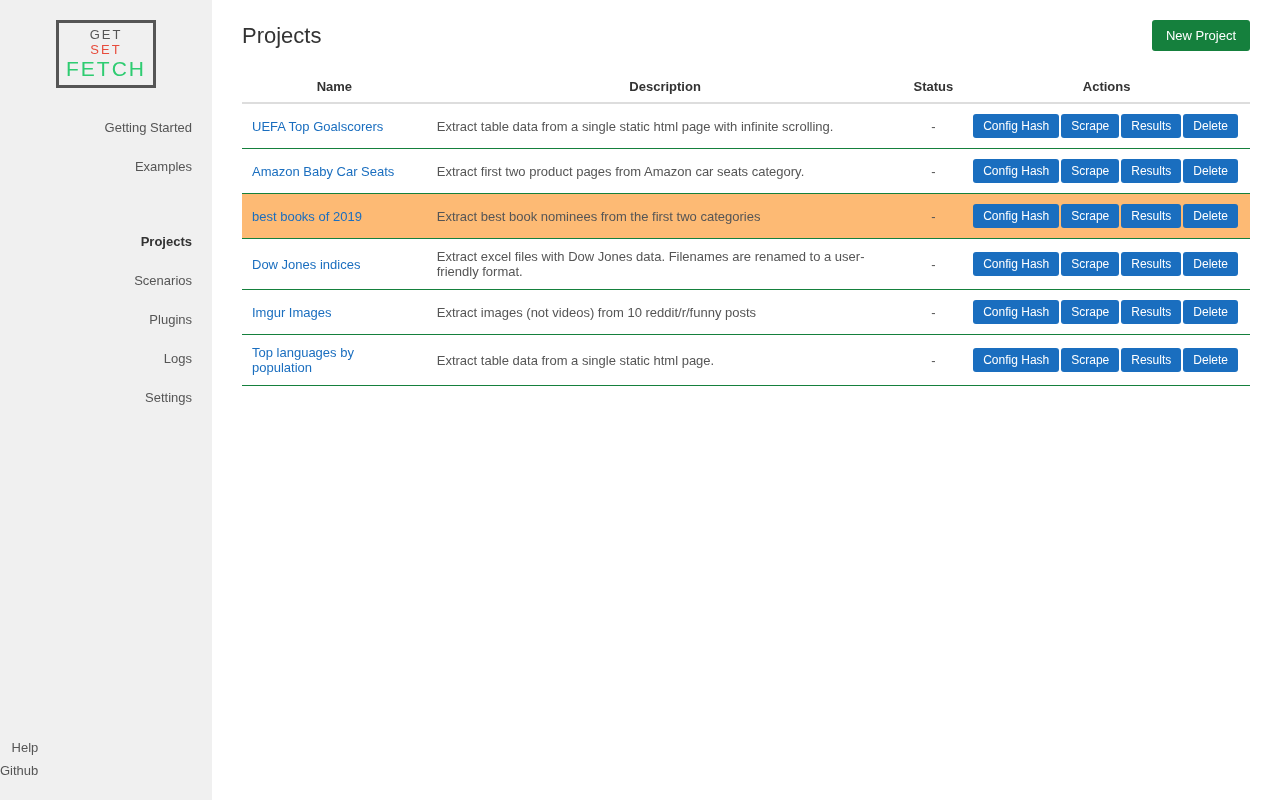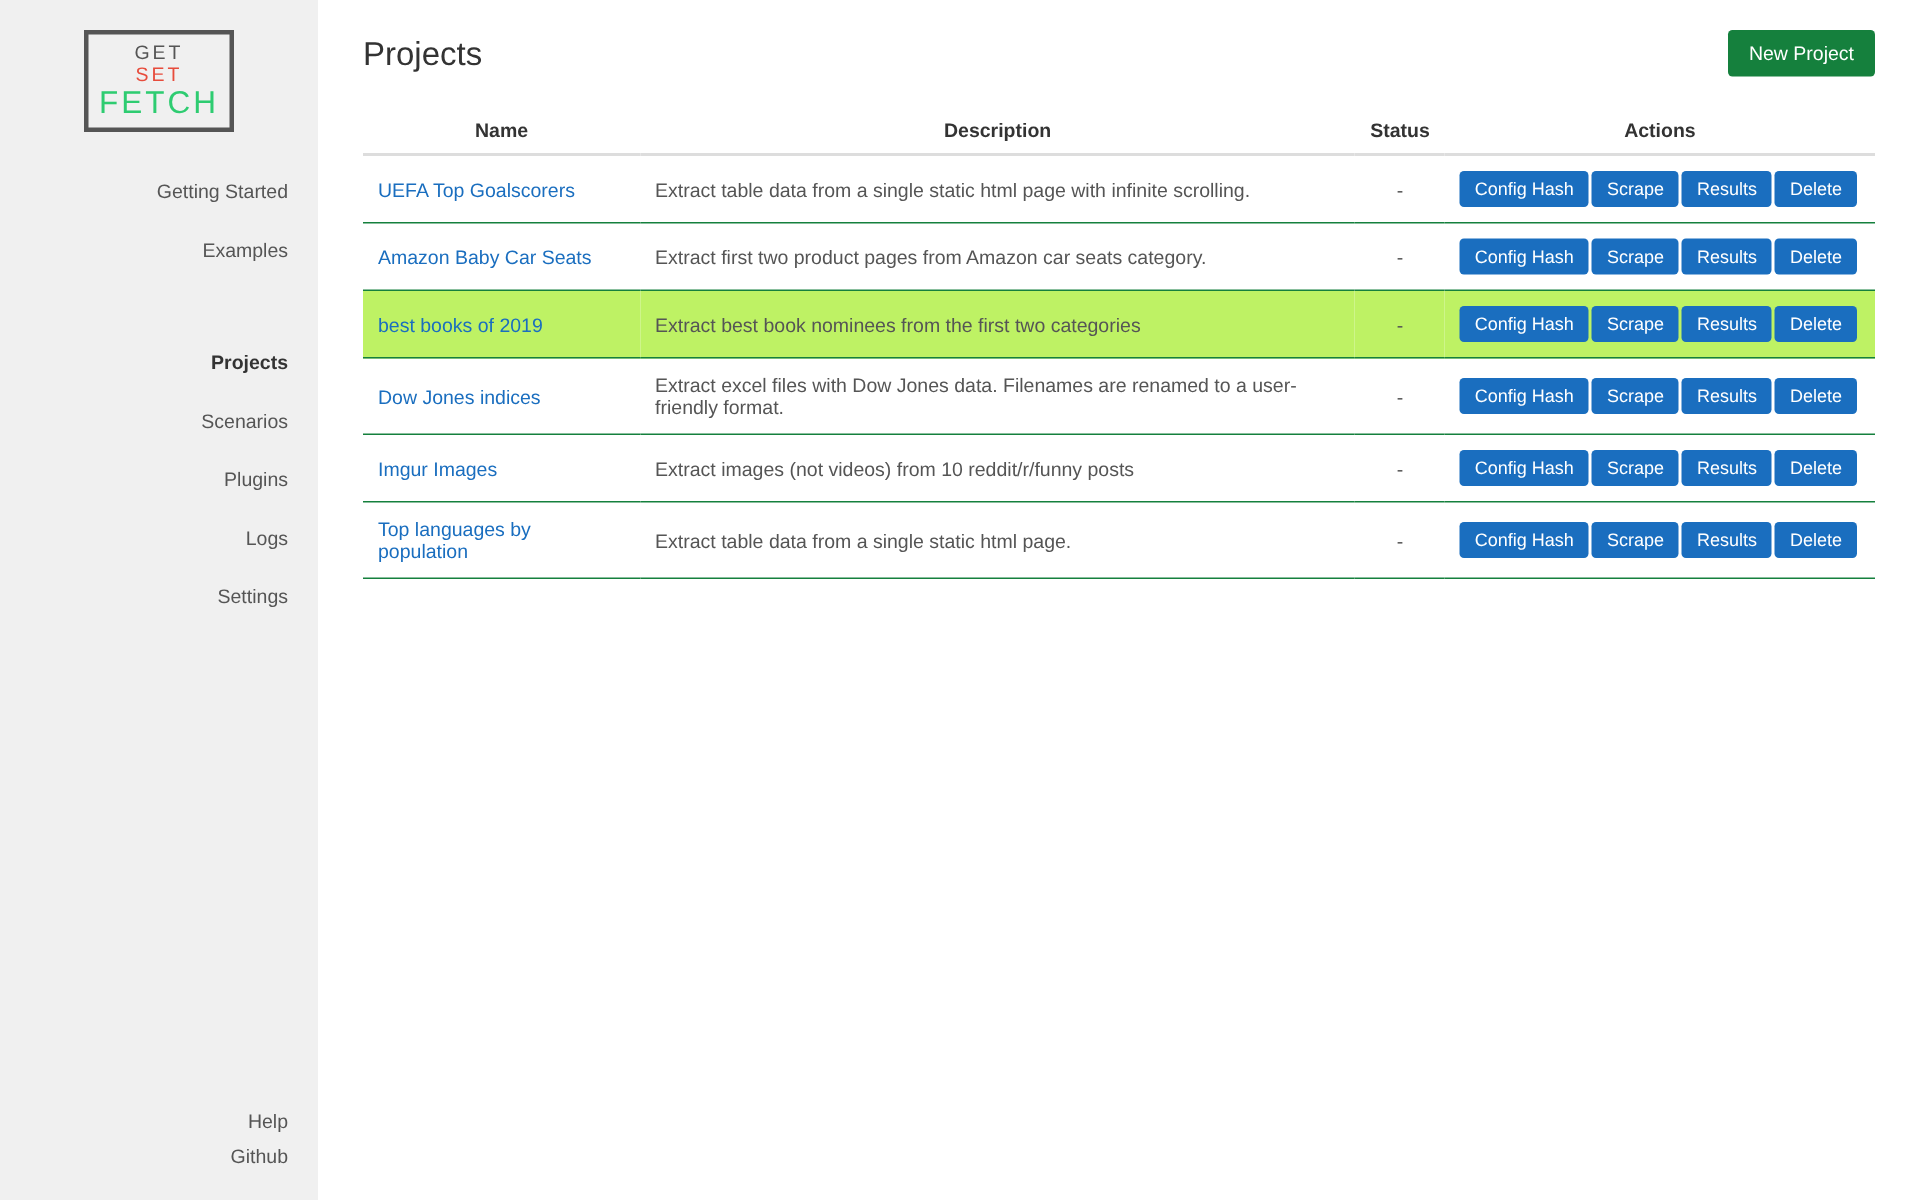--- a/index.html
+++ b/index.html
@@ -11,21 +11,21 @@
       height: 100vh;
     }
 
     
     #sidebar {
       width: 212px;
       min-width: 212px;
       background: #f0f0f0;
       display: flex;
       flex-direction: column;
-      align-items: flex-end;
+      align-items: flex-start;
       padding-top: 10px;
       padding-right: 0;
     }
 
     #logo-container {
       display: flex;
       justify-content: center;
       align-items: center;
       width: 100%;
       padding: 10px 0 20px 0;
@@ -250,21 +250,21 @@
           <td class="desc-cell">Extract table data from a single static html page with infinite scrolling.</td>
           <td class="status-cell">-</td>
           <td class="actions-cell"><button class="btn-action btn-config">Config Hash</button><button class="btn-action btn-scrape">Scrape</button><button class="btn-action btn-results">Results</button><button class="btn-action btn-delete">Delete</button></td>
         </tr>
         <tr>
           <td class="name-cell"><a href="#">Amazon Baby Car Seats</a></td>
           <td class="desc-cell">Extract first two product pages from Amazon car seats category.</td>
           <td class="status-cell">-</td>
           <td class="actions-cell"><button class="btn-action btn-config">Config Hash</button><button class="btn-action btn-scrape">Scrape</button><button class="btn-action btn-results">Results</button><button class="btn-action btn-delete">Delete</button></td>
         </tr>
-        <tr style="background: #bef264;">
+        <tr style="background: #fdba74;">
           <td class="name-cell"><a href="#">best books of 2019</a></td>
           <td class="desc-cell">Extract best book nominees from the first two categories</td>
           <td class="status-cell">-</td>
           <td class="actions-cell"><button class="btn-action btn-config">Config Hash</button><button class="btn-action btn-scrape">Scrape</button><button class="btn-action btn-results">Results</button><button class="btn-action btn-delete">Delete</button></td>
         </tr>
         <tr>
           <td class="name-cell"><a href="#">Dow Jones indices</a></td>
           <td class="desc-cell">Extract excel files with Dow Jones data. Filenames are renamed to a user-friendly format.</td>
           <td class="status-cell">-</td>
           <td class="actions-cell"><button class="btn-action btn-config">Config Hash</button><button class="btn-action btn-scrape">Scrape</button><button class="btn-action btn-results">Results</button><button class="btn-action btn-delete">Delete</button></td>

